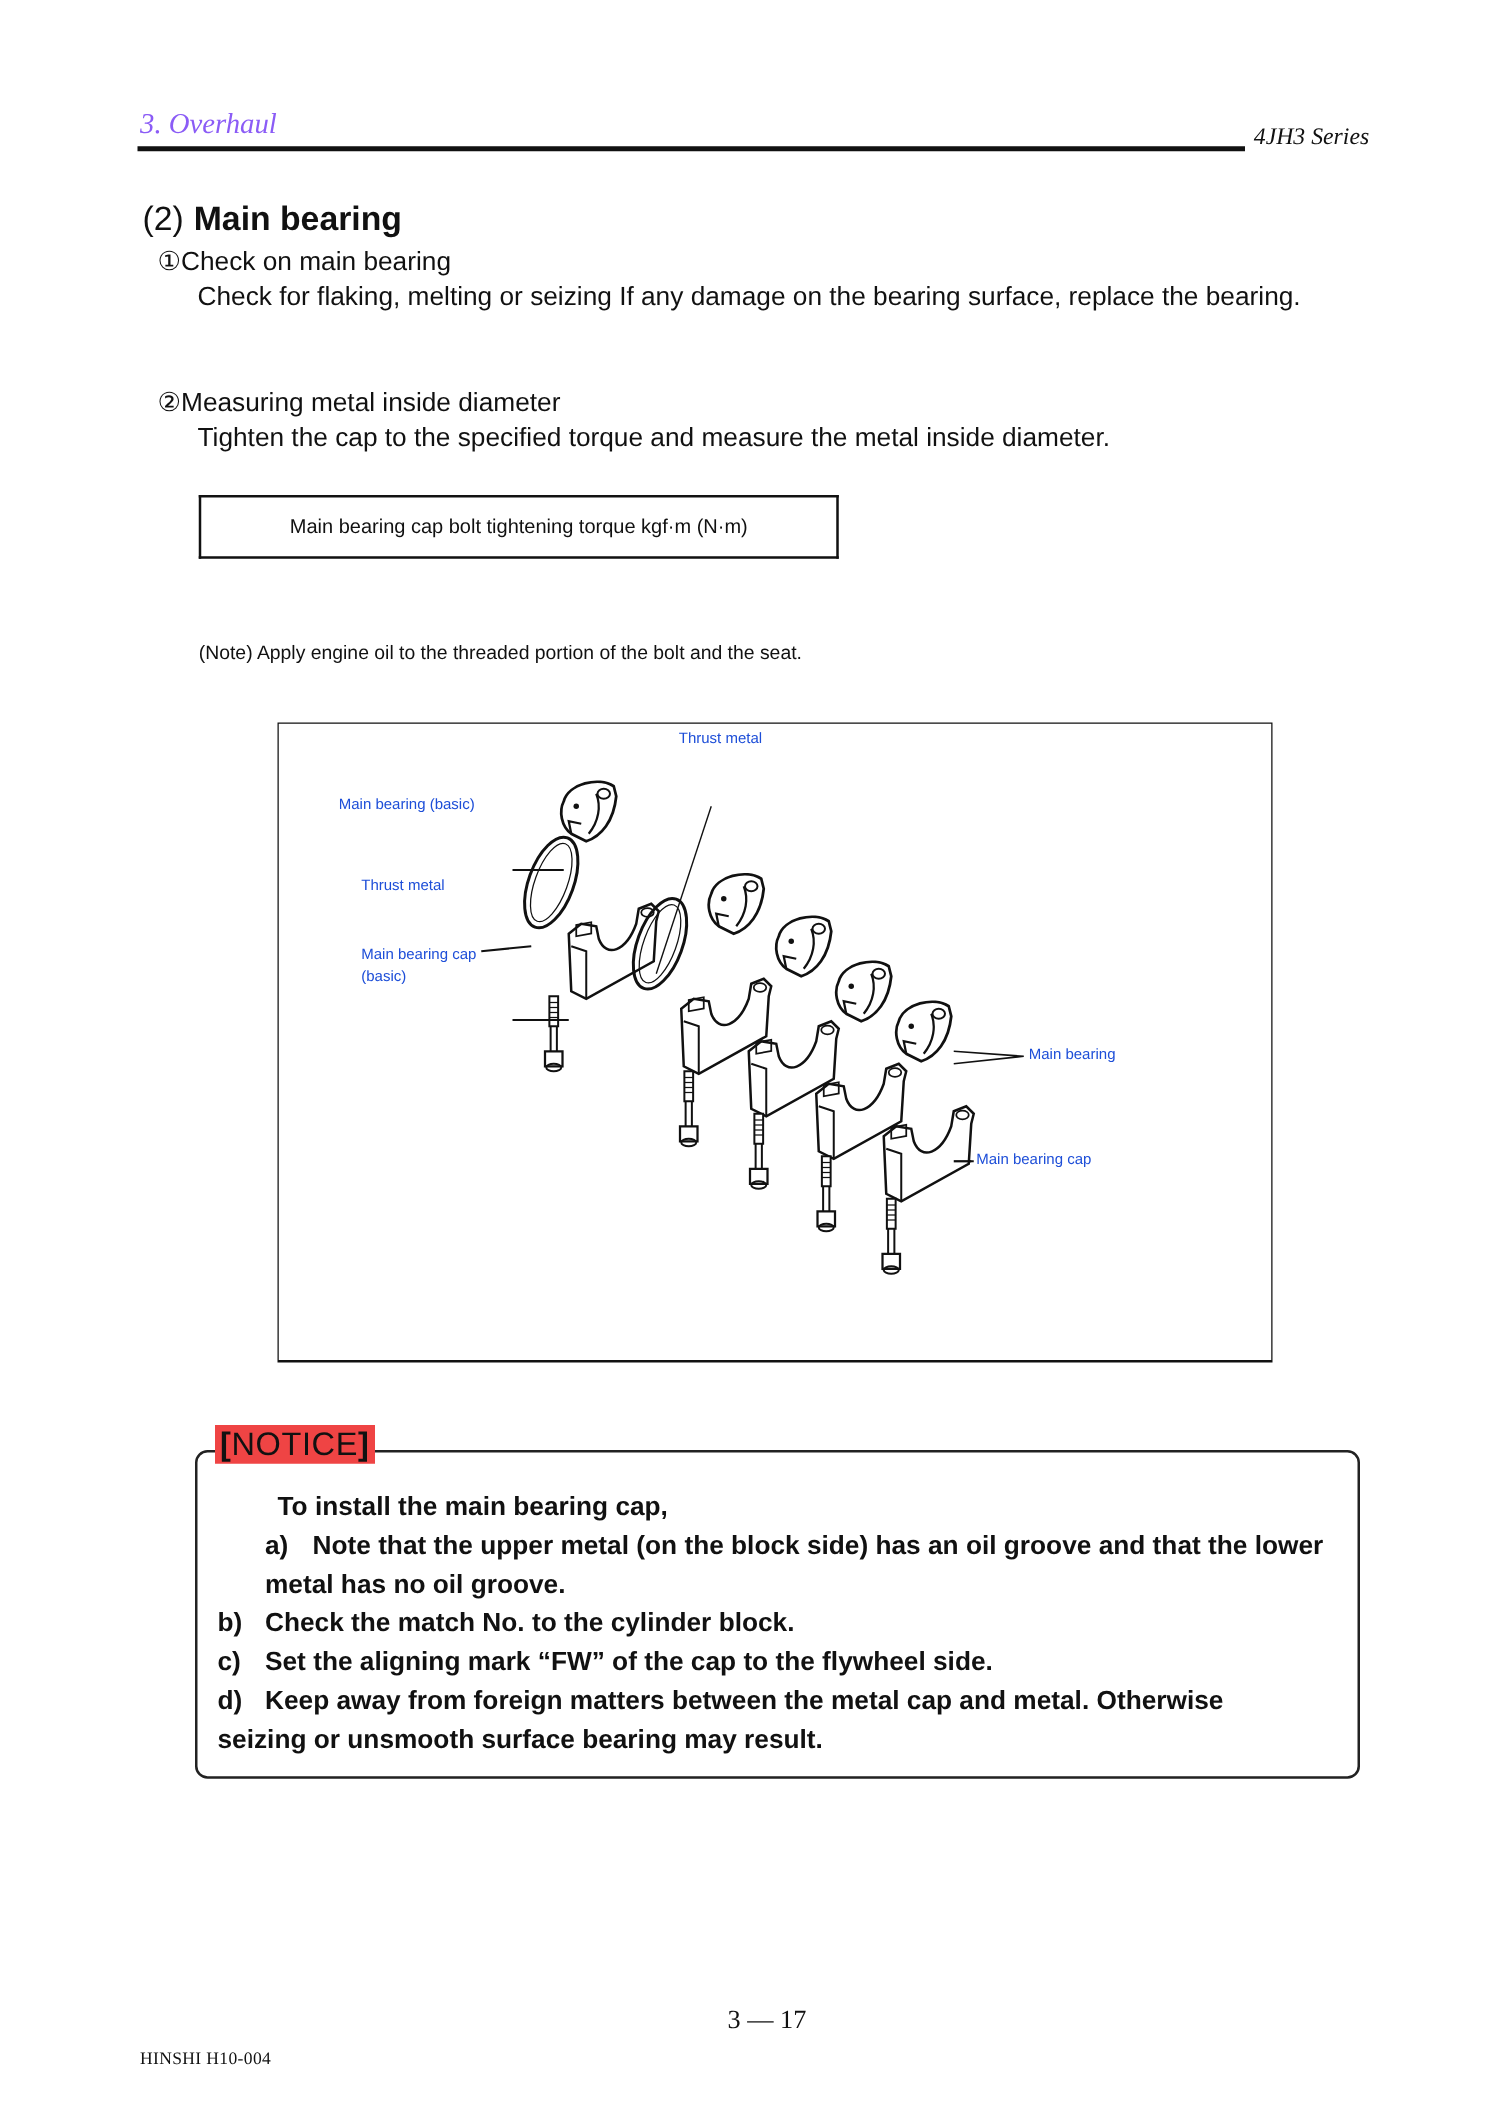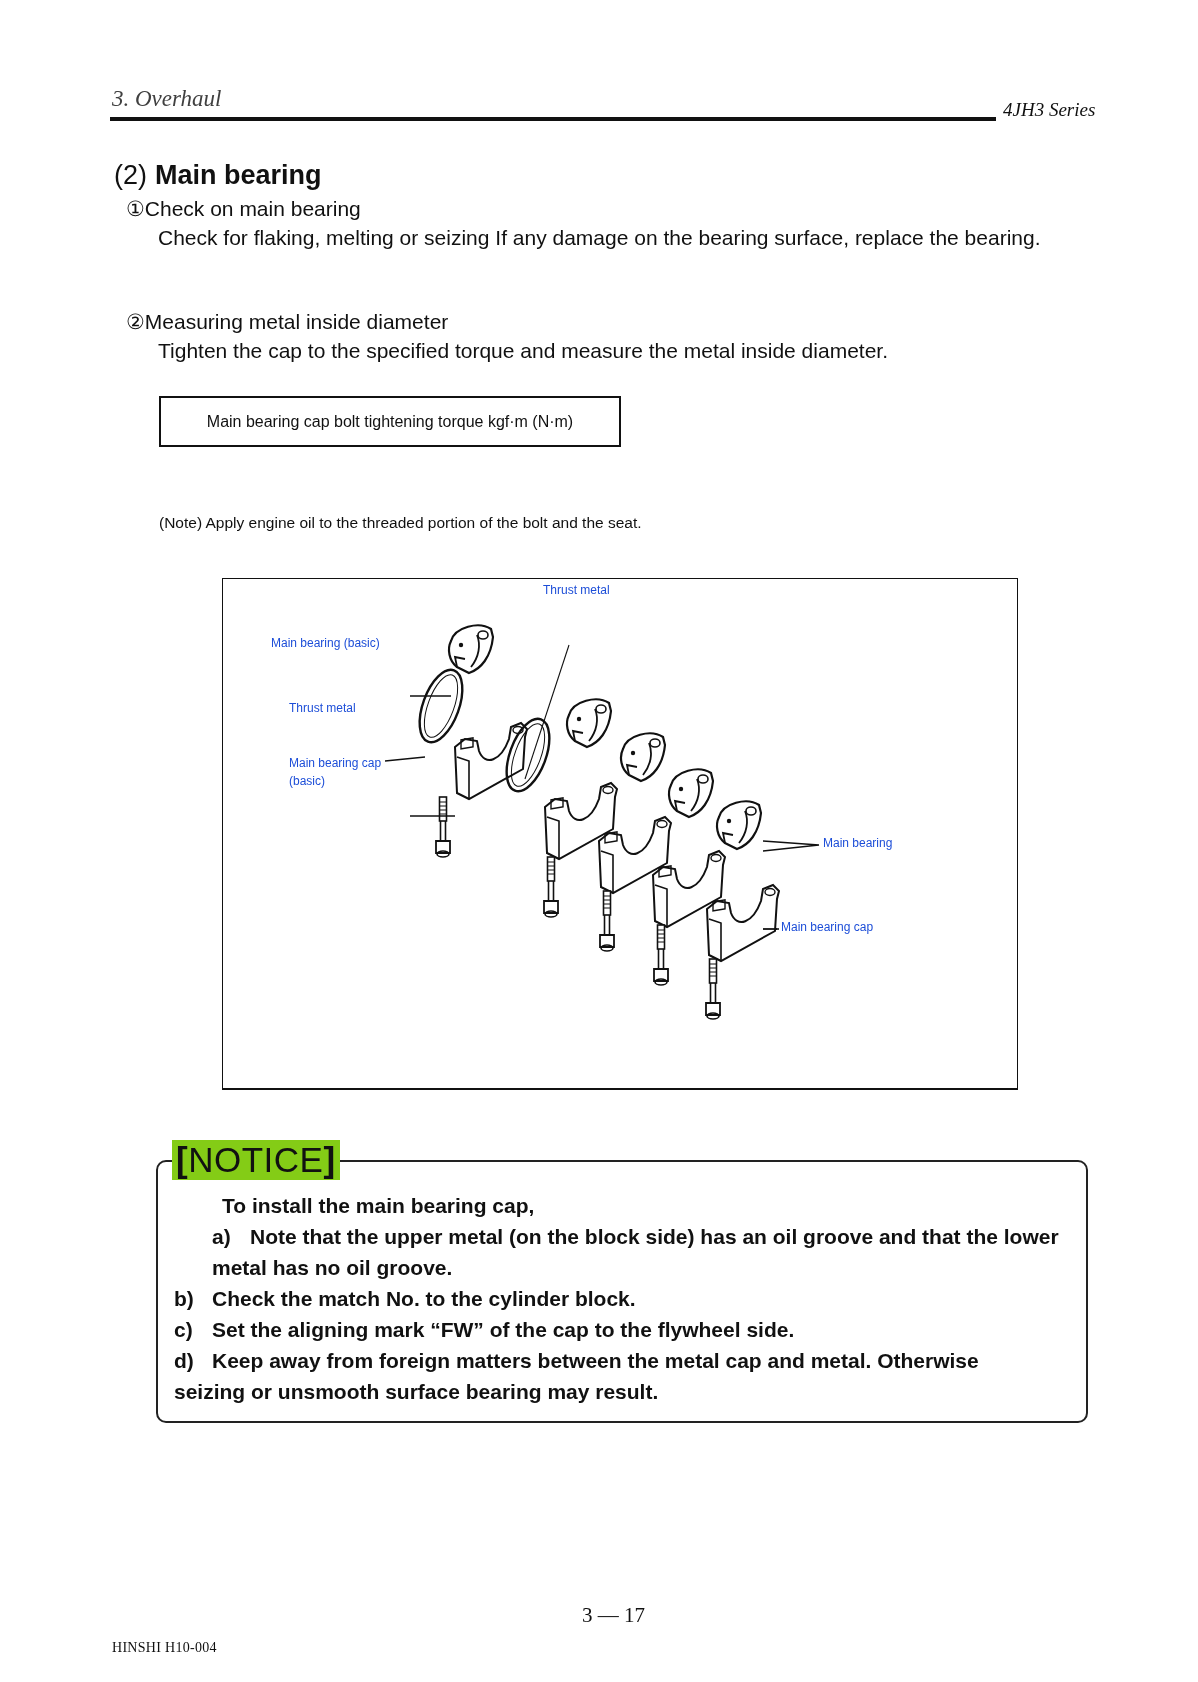--- a/index.html
+++ b/index.html
@@ -3,51 +3,51 @@
 <meta charset="utf-8">
 <style>
   html, body { margin: 0; padding: 0; background: #ffffff; }
   body {
     width: 1198px; height: 1682px; position: relative; overflow: hidden;
     font-family: "Liberation Sans", sans-serif; color: #111;
   }
   .abs { position: absolute; }
   .hdr-section {
     left: 112px; top: 86px; font-family: "Liberation Serif", serif;
-    font-style: italic; font-size: 23px; color: #404040;
+    font-style: italic; font-size: 23px; color: #8b5cf6;
   }
   .hdr-rule { left: 110px; top: 117px; width: 886px; height: 4px; background: #111; }
   .hdr-series {
     left: 1003px; top: 99px; font-family: "Liberation Serif", serif;
     font-style: italic; font-size: 19px; color: #111;
   }
   .sec-title { left: 114px; top: 160px; font-size: 27px; font-weight: bold; }
   .sec-title .num { font-weight: normal; margin-right: 8px; }
   .sub { font-size: 21px; }
   .sub1 { left: 126px; top: 197px; }
   .body1 { left: 158px; top: 226px; font-size: 21px; }
   .sub2 { left: 126px; top: 310px; }
   .body2 { left: 158px; top: 339px; font-size: 21px; }
 
   .torque-table {
-    left: 159px; top: 396px; width: 462px; border: 2px solid #111;
+    left: 159px; top: 396px; width: 512px; border: 2px solid #111;
     border-collapse: collapse; font-size: 16px;
   }
   .torque-table td { border: 1px solid #111; text-align: center; height: 47px; padding: 0; }
   .note { left: 159px; top: 514px; font-size: 15.5px; }
 
   .figure { left: 222px; top: 578px; width: 794px; height: 509px; border: 1.5px solid #111; border-bottom-width: 2px; }
   .fig-label { position: absolute; font-size: 12px; color: #1d4ed8; white-space: nowrap; }
 
   .notice-box {
     left: 156px; top: 1160px; width: 928px; height: 259px;
     border: 2px solid #222; border-radius: 10px;
   }
   .notice-title {
-    left: 172px; top: 1140px; font-size: 35px; background: #84cc16; padding: 0 4px;
+    left: 172px; top: 1140px; font-size: 26px; background: #ef4444; padding: 0 4px;
     letter-spacing: 0.5px;
   }
   .notice-title .br { font-weight: bold; }
   .notice-text { font-size: 21px; font-weight: bold; }
   .n-intro { left: 174px; top: 1194px; margin-left: 48px; }
   .n-a { left: 188px; top: 1225px; margin-left: 24px; }
   .n-a2 { left: 212px; top: 1256px; }
   .n-b { left: 174px; top: 1287px; }
   .n-c { left: 174px; top: 1318px; }
   .n-d { left: 174px; top: 1349px; }

